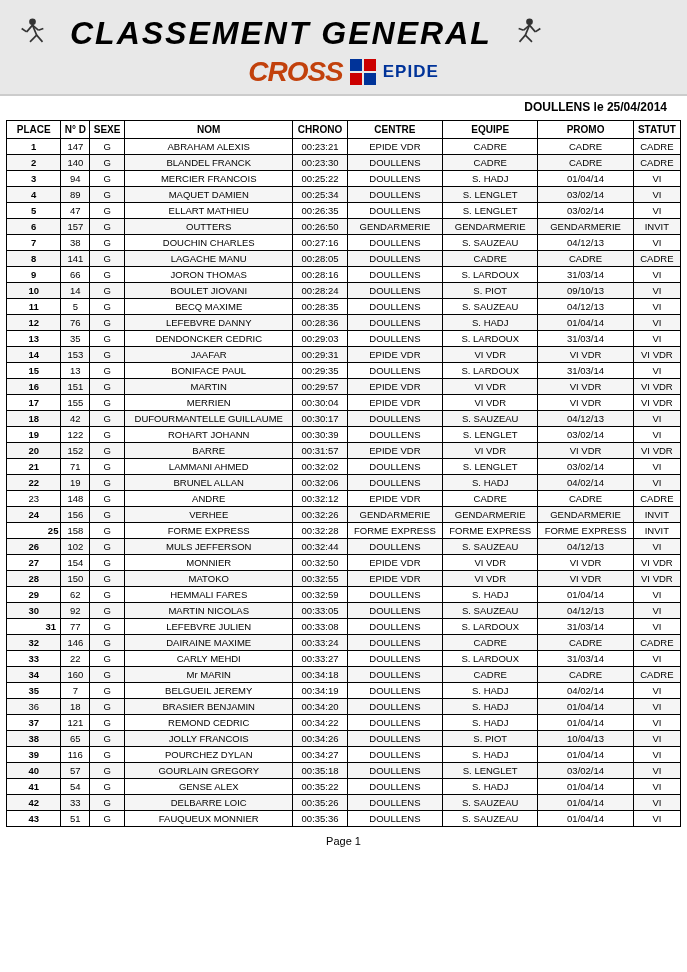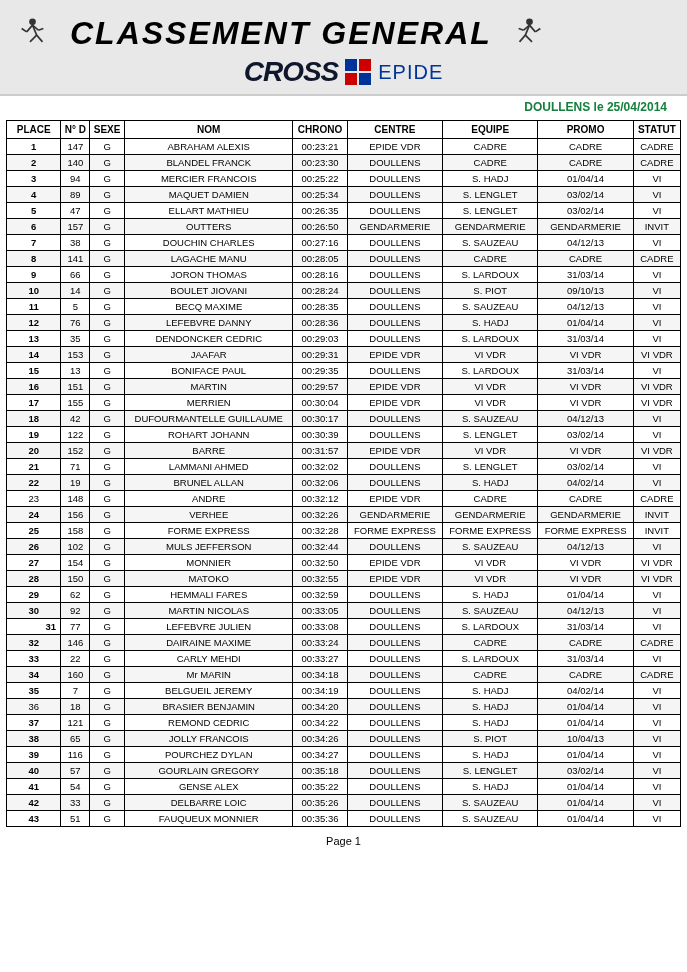--- a/index.html
+++ b/index.html
@@ -45,47 +45,47 @@
     }
     .cross-logo {
       display: flex;
       align-items: center;
       gap: 4px;
     }
     .cross-text {
       font-size: 28px;
       font-weight: 900;
       font-style: italic;
-      color: #0f172a;
+      color: #c2410c;
       letter-spacing: -1px;
     }
     .cross-squares {
       display: grid;
       grid-template-columns: 12px 12px;
       grid-template-rows: 12px 12px;
       gap: 2px;
       margin: 0 3px;
     }
     .sq1 { background: #003399; }
     .sq2 { background: #cc0000; }
     .sq3 { background: #cc0000; }
     .sq4 { background: #003399; }
     .epide-text {
-      font-size: 20px;
-      font-weight: normal;
+      font-size: 17px;
+      font-weight: bold;
       color: #003399;
       letter-spacing: 1px;
     }
     .date-line {
       text-align: right;
       font-size: 12px;
       font-weight: bold;
       padding-right: 20px;
       margin: 4px 0 6px 0;
-      color: #15803d;
+      color: #000000;
     }
     .main-table {
       width: 100%;
       border-collapse: collapse;
       font-size: 10px;
     }
     .main-table th {
       background: #fff;
       border: 1px solid #000;
       padding: 3px 2px;
@@ -440,21 +440,21 @@
           <td>156</td>
           <td>G</td>
           <td>VERHEE</td>
           <td>00:32:26</td>
           <td>GENDARMERIE</td>
           <td>GENDARMERIE</td>
           <td>GENDARMERIE</td>
           <td>INVIT</td>
         </tr>
         <tr>
-          <td style="font-weight: bold;">25</td>
+          <td style="font-weight: bold; text-align: right;">25</td>
           <td>158</td>
           <td>G</td>
           <td>FORME EXPRESS</td>
           <td>00:32:28</td>
           <td>FORME EXPRESS</td>
           <td>FORME EXPRESS</td>
           <td>FORME EXPRESS</td>
           <td>INVIT</td>
         </tr>
         <tr>

